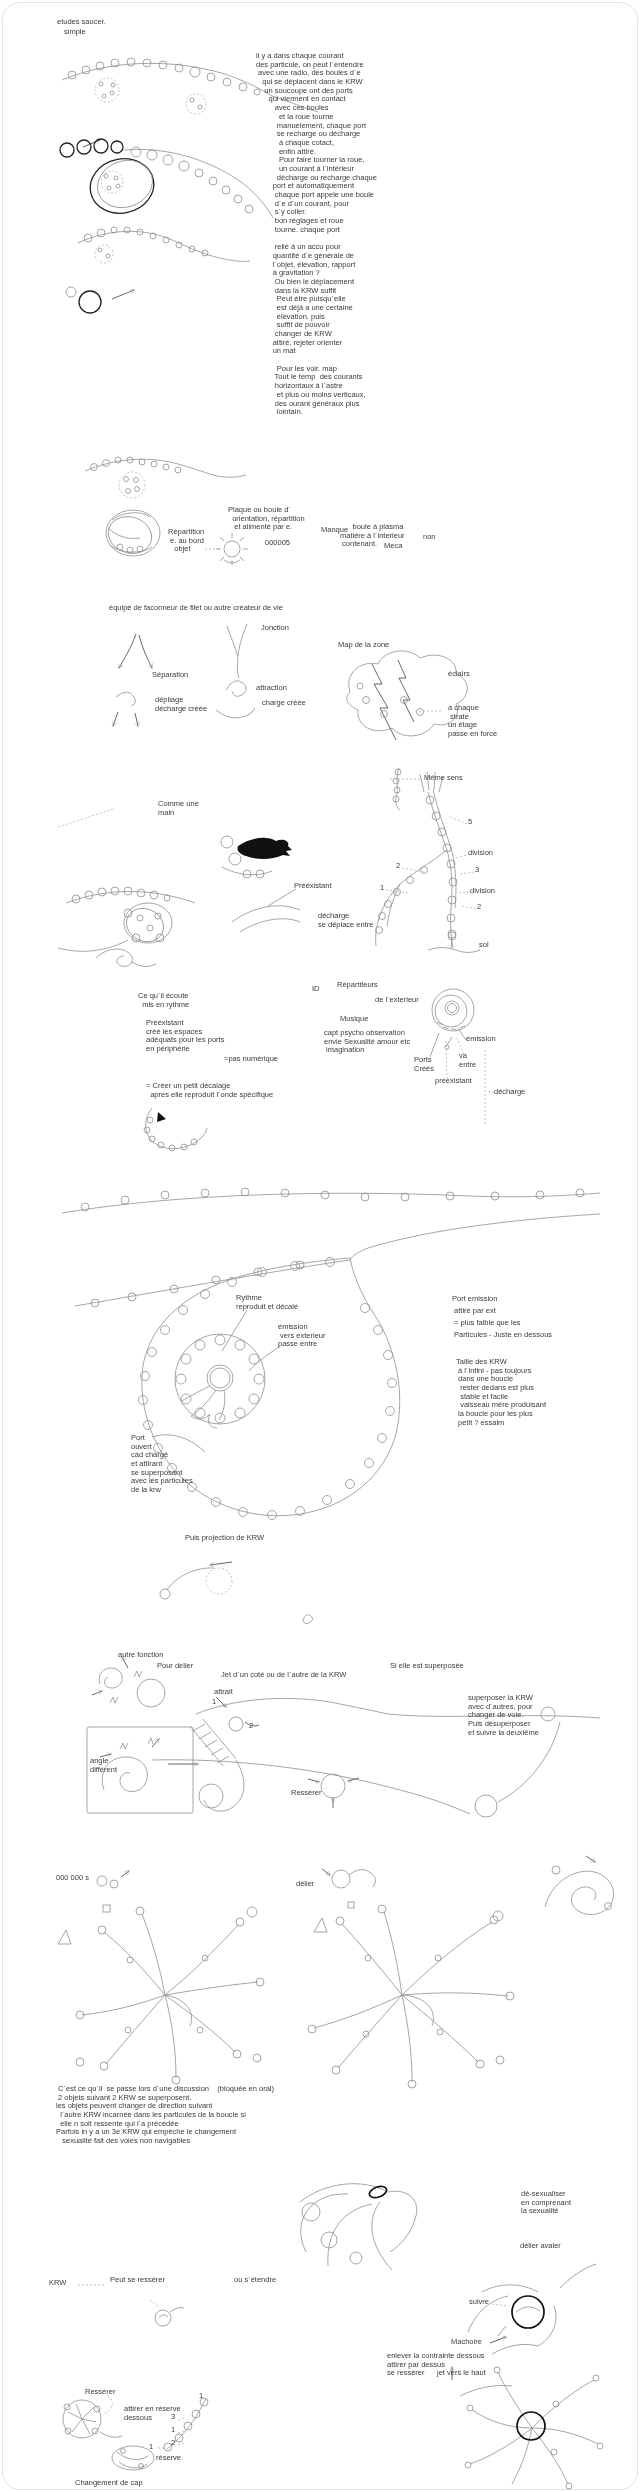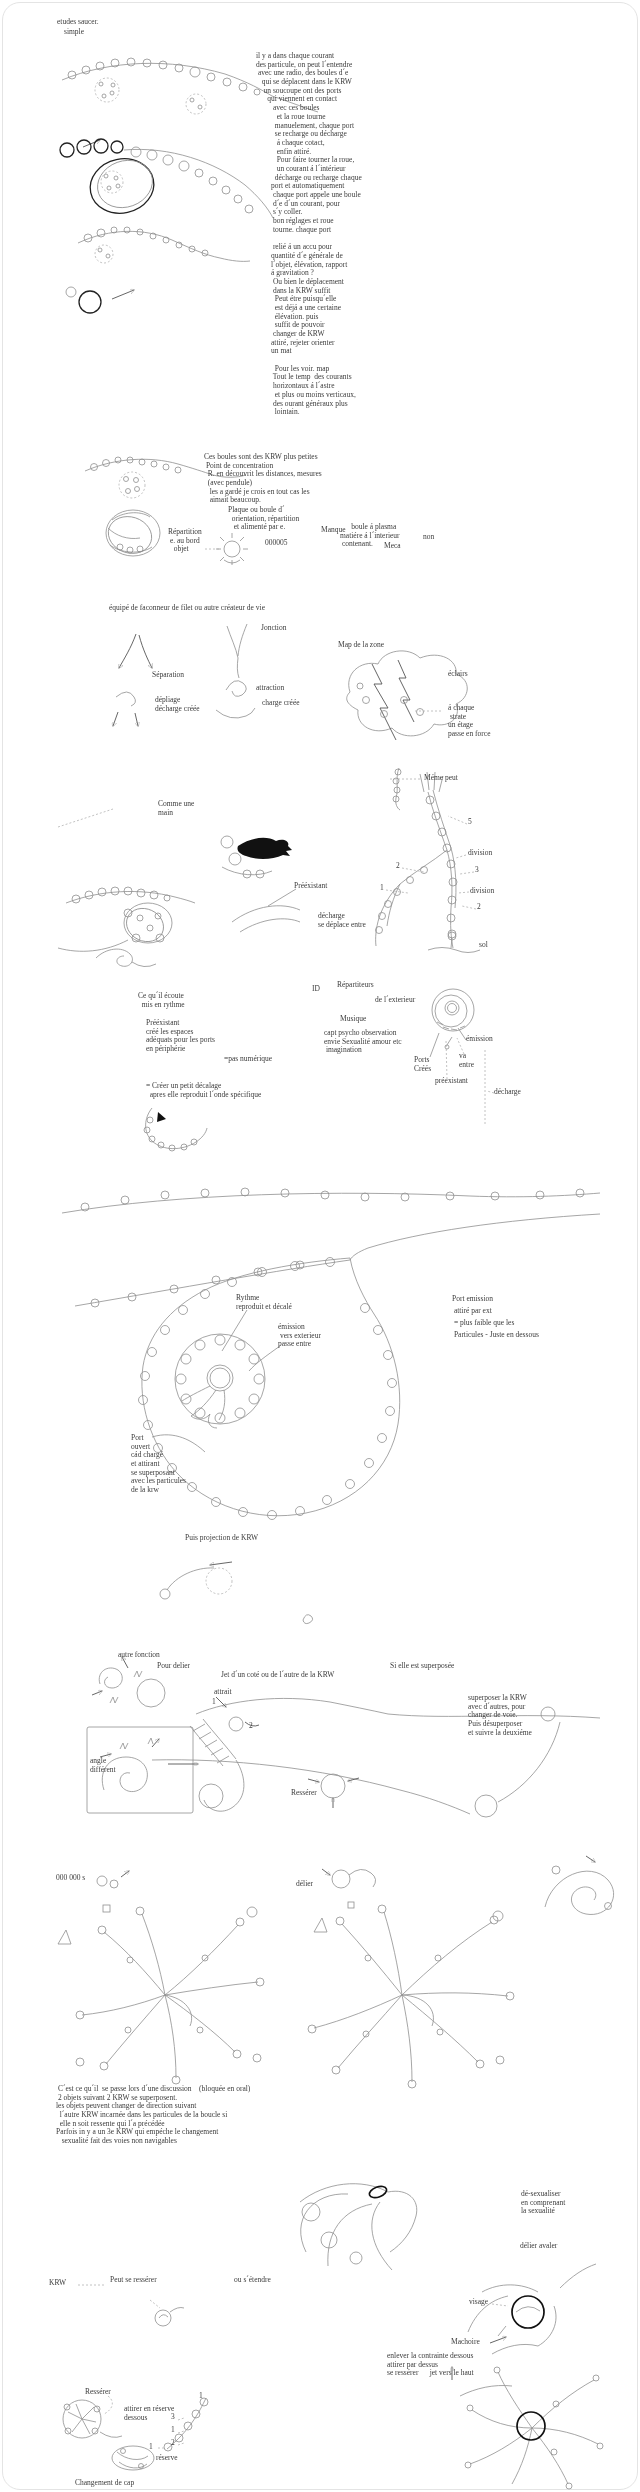--- a/index.html
+++ b/index.html
@@ -1,17 +1,17 @@
 <!DOCTYPE html>
 <html><head>
 <meta charset="utf-8">
 <style>
   html,body{margin:0;padding:0;background:#fff}
   .page{position:relative;width:640px;height:2492px;background:#ffffff;overflow:hidden;
-        font-family:Liberation Serif, serif}
+        font-family:Liberation Sans, sans-serif}
   .frame{position:absolute;inset:2px;border:1.5px solid #e4e4e4;border-radius:18px;pointer-events:none}
   .t{position:absolute;white-space:pre;font-size:7.5px;line-height:1.16;color:#3b3b3b}
   .lh16{line-height:1.62}
   svg{position:absolute;left:0;top:0}
   .sk path,.sk circle,.sk ellipse,.sk rect,.sk polygon{fill:none;stroke:#8f8f8f;stroke-width:.8}
   .sk .b{stroke:#222;stroke-width:1.3}
   .sk .bb{stroke:#111;stroke-width:1.7}
   .sk .d{stroke:#b3b3b3;stroke-dasharray:2 2}
   .sk .f{fill:#111;stroke:none}
   .sk .ar{stroke:#555;stroke-width:.9}
@@ -489,26 +489,20 @@
         attiré, rejeter orienter
         un mat
 
           Pour les voir. map
          Tout le temp  des courants
          horizontaux á l´astre
           et plus ou moins verticaux,
          des ourant généraux plus
           lointain.</div>
 
-<div class="t" style="left:204px;top:453px">Ces boules sont des KRW plus petites
- Point de concentration
-  R. en découvrit les distances, mesures
-  (avec pendule)
-   les a gardé je crois en tout cas les
-   aimait beaucoup.</div>
 <div class="t" style="left:228px;top:506px">Plaque ou boule d´
   orientation, répartition
    et alimenté par e.</div>
 <div class="t" style="left:168px;top:528px">Répartition
  e. au bord
    objet</div>
 <div class="t" style="left:265px;top:539px">000005</div>
 <div class="t" style="left:321px;top:526px">Manque</div>
 <div class="t" style="left:340px;top:523px">      boule á plasma
 matiére á l´interieur
@@ -522,21 +516,21 @@
 <div class="t" style="left:338px;top:641px">Map de la zone</div>
 <div class="t" style="left:256px;top:684px">attraction</div>
 <div class="t" style="left:155px;top:696px">dépliage
 décharge créée</div>
 <div class="t" style="left:262px;top:699px">charge créée</div>
 <div class="t" style="left:448px;top:670px">éclairs</div>
 <div class="t" style="left:448px;top:704px">á chaque
  strate
 un étage
 passe en force</div>
-<div class="t" style="left:424px;top:774px">Méme peut</div>
+<div class="t" style="left:424px;top:774px">Méme sens</div>
 <div class="t" style="left:158px;top:800px">Comme une
 main</div>
 <div class="t" style="left:294px;top:882px">Prééxistant</div>
 <div class="t" style="left:396px;top:862px">2</div>
 <div class="t" style="left:380px;top:884px">1</div>
 <div class="t" style="left:318px;top:912px">décharge
 se déplace entre</div>
 <div class="t" style="left:468px;top:818px">5</div>
 <div class="t" style="left:468px;top:849px">division</div>
 <div class="t" style="left:475px;top:866px">3</div>
@@ -570,20 +564,28 @@
 
 <div class="t" style="left:236px;top:1294px">Rythme
 reproduit et décalé</div>
 <div class="t" style="left:278px;top:1323px">émission
  vers exterieur
 passe entre</div>
 <div class="t lh16" style="left:452px;top:1293px">Port emission
  attiré par ext
  = plus faible que les
  Particules - Juste en dessous</div>
+<div class="t" style="left:456px;top:1358px">Taille des KRW
+ á l´infini - pas toujours
+ dans une boucle
+  rester dedans est plus
+  stable et facile
+  vaisseau mére produisant
+ la boucle pour les plus
+ petit ? essaim</div>
 <div class="t" style="left:131px;top:1434px">Port
 ouvert
 cád chargé
 et attirant
 se superposant
 avec les particules
 de la krw</div>
 
 <div class="t" style="left:185px;top:1534px">Puis projection de KRW</div>
 
@@ -614,21 +616,21 @@
  2 objets suivant 2 KRW se superposent.
 les objets peuvent changer de direction suivant
   l´autre KRW incarnée dans les particules de la boucle si
   elle n soit ressente qui l´a précédée
 Parfois in y a un 3e KRW qui empéche le changement
    sexualité fait des voies non navigables</div>
 
 <div class="t" style="left:49px;top:2279px">KRW</div>
 <div class="t" style="left:110px;top:2276px">Peut se ressérer</div>
 <div class="t" style="left:234px;top:2276px">ou s´étendre</div>
-<div class="t" style="left:469px;top:2298px">visage</div>
+<div class="t" style="left:469px;top:2298px">suivre</div>
 <div class="t" style="left:451px;top:2338px">Machoire</div>
 <div class="t" style="left:387px;top:2352px">enlever la contrainte dessous
 attirer par dessus
 se ressérer      jet vers le haut</div>
 <div class="t" style="left:85px;top:2388px">Ressérer</div>
 <div class="t" style="left:124px;top:2405px">attirer en réserve
 dessous</div>
 <div class="t" style="left:156px;top:2454px">réserve</div>
 <div class="t" style="left:75px;top:2479px">Changement de cap</div>
 <div class="t" style="left:199px;top:2392px">1</div>

